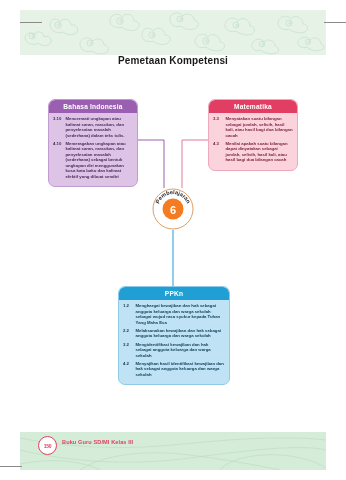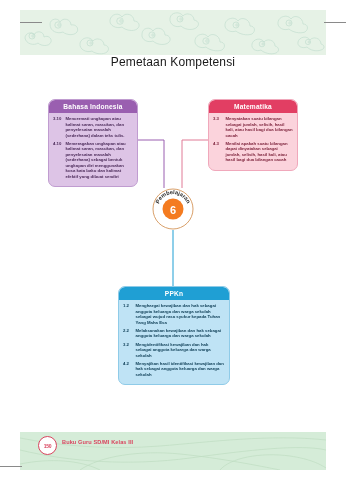--- a/index.html
+++ b/index.html
@@ -17,21 +17,21 @@
     background:#e6f2e6;overflow:hidden;
   }
   .top-band svg{display:block;width:100%;height:100%;}
   .edge-tick{position:absolute;height:1px;background:#8a8a8a;top:12px;}
   .edge-tick.left{left:0;width:22px;}
   .edge-tick.right{right:0;width:22px;}
 
   
   .page-title{
     position:absolute;left:0;right:0;top:55px;text-align:center;
-    font-size:12px;font-weight:normal;color:#1a1a1a;letter-spacing:.15px;
+    font-size:10px;font-weight:bold;color:#1a1a1a;letter-spacing:.15px;
   }
 
   
   .connectors{position:absolute;left:0;top:0;width:346px;height:480px;pointer-events:none;}
 
   
   .node{
     position:absolute;border-radius:7px;overflow:hidden;
     box-sizing:border-box;
   }

